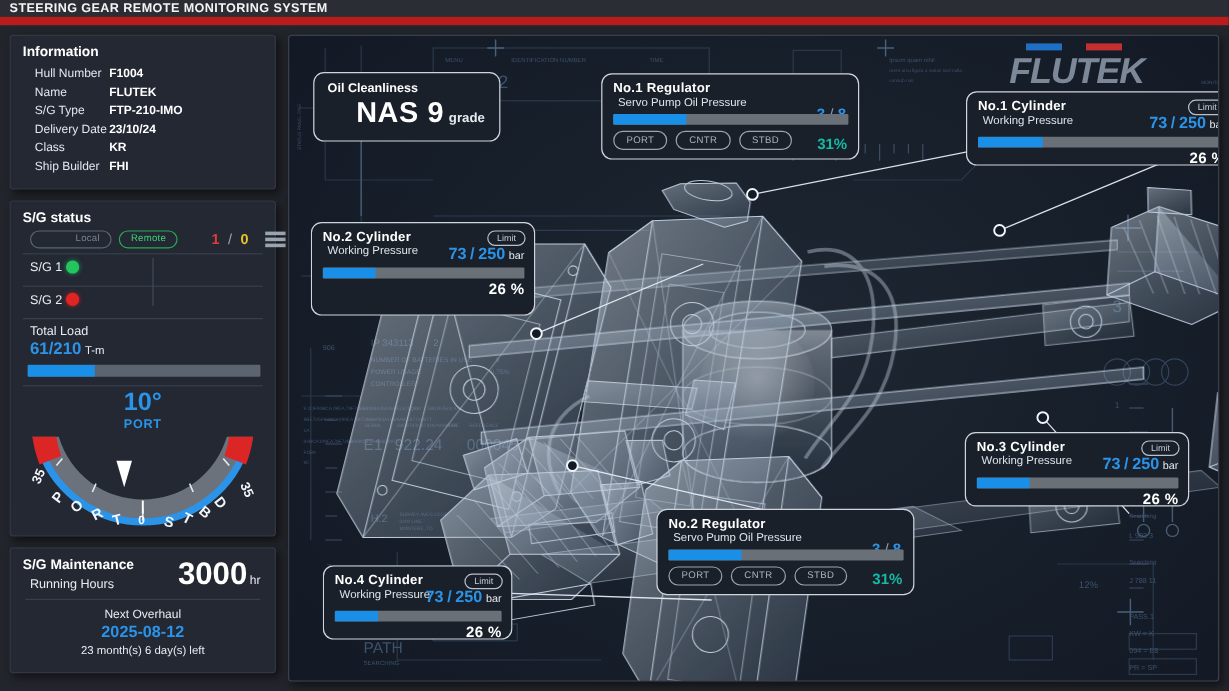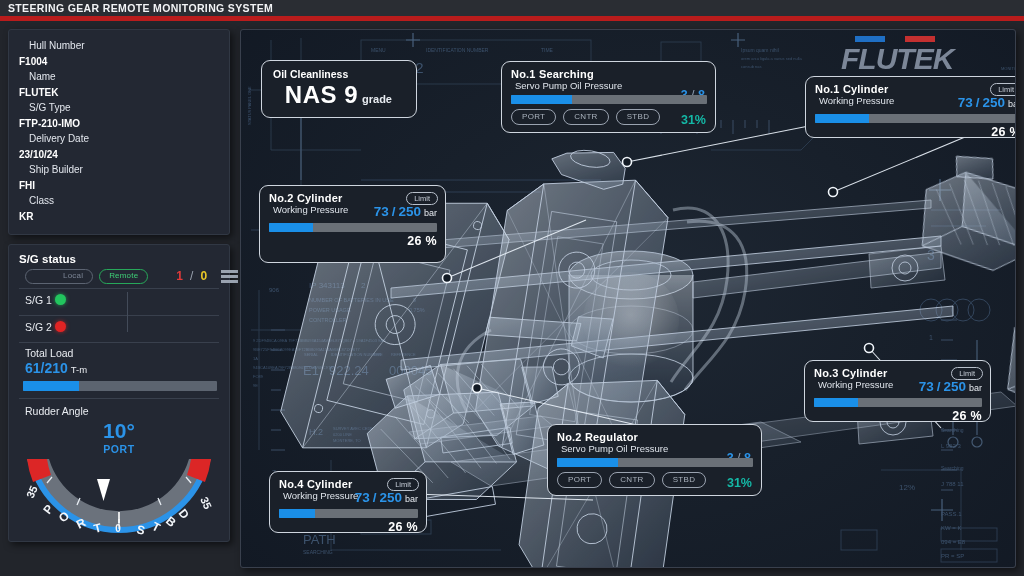--- a/index.html
+++ b/index.html
@@ -7,42 +7,42 @@
     width: 1024px; height: 576px;
     background: #1c1f25;
     font-family: "Liberation Sans", sans-serif;
     overflow: hidden;
   }
   #app { position: relative; width: 1024px; height: 576px; background: #22252b; }
 
   
   .titlebar {
     position: absolute; left: 0; top: 0; width: 1024px; height: 21px;
-    background: #2a2d33; border-bottom: 5px solid #b91c1c;
+    background: #2a2d33; border-bottom: 7px solid #b91c1c;
     display: flex; align-items: center;
   }
   .titlebar .t {
     color: #f2f3f5; font-size: 10.5px; font-weight: bold;
     letter-spacing: .35px; padding-left: 8px;
   }
 
   
   .leftcol { position: absolute; left: 8px; top: 29px; width: 222px; }
   .panel {
     background: #232833;
     border: 1px solid #313844;
     border-radius: 3px;
     box-shadow: 3px 3px 7px rgba(0,0,0,.55);
     color: #e9ecf1;
   }
   .panel-inner { padding: 8px 10px 10px 10px; }
   .panel-title { font-size: 11.5px; font-weight: bold; color: #ffffff; margin-bottom: 4px; }
 
   
-  .info-row { display: flex; font-size: 10px; line-height: 15.5px; flex-direction: column; }
+  .info-row { display: flex; font-size: 10px; line-height: 15.5px; }
   .info-k { width: 72px; color: #e3e7ee; padding-left: 10px; }
   .info-v { font-weight: bold; color: #ffffff; }
 
   
   .sg-head { display: flex; align-items: center; gap: 6px; margin: 4px 0 3px 6px; }
   .pill {
     border-radius: 9px; font-size: 8px; padding: 2px 9px 2.5px 9px;
     letter-spacing: .2px; line-height: 1;
   }
   .pill-local { border: 1px solid #5c6472; color: #7b8494; background: transparent; padding-left: 37px; }
@@ -123,62 +123,63 @@
   .pct { text-align: right; font-size: 12.5px; font-weight: bold; color: #ffffff; margin-top: 2px; letter-spacing: .3px; }
   .btnrow { display: flex; gap: 7px; margin-top: 5px; }
   .sbtn {
     border: 1px solid #9aa3b0; border-radius: 9px; color: #aab2bd;
     font-size: 8px; padding: 2.5px 10px 3px 10px; line-height: 1; letter-spacing: .3px;
   }
   .reg-counts { position: absolute; right: 10px; top: 26px; font-size: 12.5px; font-weight: bold; color: #2b93e8; }
   .reg-counts .sl { color: #8fa0b4; font-weight: normal; }
   .reg-pct { position: absolute; right: 9px; bottom: 5px; font-size: 12.5px; font-weight: bold; color: #14b8a6; }
 
-  .oil-card { position: absolute; background: #1a2029; border: 1px solid #cfd6df; border-radius: 9px; padding: 7px 24px 8px 11px; }
+  .oil-card { position: absolute; background: #1a2029; border: 1px solid #cfd6df; border-radius: 9px; padding: 7px 12px 8px 11px; }
   .oil-title { font-size: 10.5px; font-weight: bold; color: #fff; }
   .oil-val { text-align: right; margin-top: 1px; }
   .oil-val b { font-size: 24px; font-weight: bold; color: #fff; letter-spacing: .5px; }
   .oil-val span { font-size: 11px; color: #e8ecf1; font-weight: bold; margin-left: 4px; }
 </style>
 </head>
 <body>
 
 <div id="app">
 
   <div class="titlebar">
     <div class="t">STEERING GEAR REMOTE MONITORING SYSTEM</div>
   </div>
 
   <div class="leftcol">
 
     <div class="panel" style="margin-bottom:9px;">
       <div class="panel-inner">
+        <div class="panel-title">Information</div>
         <div class="info-row">
           <div class="info-k">Hull Number</div>
           <div class="info-v">F1004</div>
         </div>
         <div class="info-row">
           <div class="info-k">Name</div>
           <div class="info-v">FLUTEK</div>
         </div>
         <div class="info-row">
           <div class="info-k">S/G Type</div>
           <div class="info-v">FTP-210-IMO</div>
         </div>
         <div class="info-row">
           <div class="info-k">Delivery Date</div>
           <div class="info-v">23/10/24</div>
         </div>
         <div class="info-row">
+          <div class="info-k">Class</div>
+          <div class="info-v">KR</div>
+        </div>
+        <div class="info-row">
           <div class="info-k">Ship Builder</div>
           <div class="info-v">FHI</div>
-        </div>
-        <div class="info-row">
-          <div class="info-k">Class</div>
-          <div class="info-v">KR</div>
         </div>
       </div>
     </div>
 
     <div class="panel" style="margin-bottom:9px;">
       <div class="panel-inner" style="padding-bottom:6px;">
         <div class="panel-title">S/G status</div>
 
         <div class="sg-head">
           <div class="pill pill-local">Local</div>
@@ -214,21 +215,20 @@
           <span class="load-lbl">Total Load</span>
           <span>
             <span class="load-val">61</span><span class="load-val">/</span><span class="load-val">210</span><span class="load-unit">T-m</span>
           </span>
         </div>
         <div class="bar-track">
           <div class="bar-fill" style="width: 29%;"></div>
         </div>
         <div class="sg-line" style="margin-top:7px;"></div>
 
-        <div class="rudder-lbl">Rudder Angle</div>
         <div class="rudder-val">10°</div>
         <div class="rudder-side">PORT</div>
 
         <svg class="gauge" width="200" height="78" viewBox="0 0 200 78">
 
           <path d="M 10 4 A 92 92 0 0 0 190 4 L 172 4 A 74 74 0 0 1 28 4 Z" fill="#6b727c" opacity="0"></path>
           <path d="M 8 2 A 95 95 0 0 0 192 2 L 170 2 A 73 73 0 0 1 30 2 Z" fill="#6b727c"></path>
 
           <path d="M 13 2 A 90 90 0 0 0 187 2" fill="none" stroke="#2b93e8" stroke-width="6" transform="translate(0,4)"></path>
 
@@ -256,20 +256,38 @@
             <text x="132" y="72" transform="rotate(27 132 72)">T</text>
             <text x="146" y="65" transform="rotate(40 146 65)">B</text>
             <text x="159" y="56" transform="rotate(52 159 56)">D</text>
           </g>
 
           <polygon points="78,22 91,22 84.5,44" fill="#ffffff"></polygon>
         </svg>
       </div>
     </div>
 
+    <div class="panel">
+      <div class="panel-inner" style="padding-bottom:12px;">
+        <div class="mt-top">
+          <div>
+            <div class="panel-title">S/G Maintenance</div>
+            <div class="mt-hours-lbl">Running Hours</div>
+          </div>
+          <div style="display:flex;align-items:baseline;padding-right:2px;">
+            <span class="mt-hours">3000</span>
+            <span class="mt-hr-unit">hr</span>
+          </div>
+        </div>
+        <div class="mt-line"></div>
+        <div class="mt-next">Next Overhaul</div>
+        <div class="mt-date">2025-08-12</div>
+        <div class="mt-left">23 month(s) 6 day(s) left</div>
+      </div>
+    </div>
   </div>
 
   <div class="stage">
 
     <div class="bp">
       <svg width="776" height="539" viewBox="0 0 776 539">
         <g stroke="#2e3e52" stroke-width="1" fill="none" opacity=".85">
           <path d="M30 10 L30 120 M30 120 L120 120"></path>
           <path d="M 8 60 L 120 60 M60 8 L60 180"></path>
           <rect x="120" y="10" width="230" height="44"></rect>
@@ -616,21 +634,21 @@
     </div>
 
     <div class="oil-card" style="left:20px; top:30px; width:156px;">
       <div class="oil-title">Oil Cleanliness</div>
       <div class="oil-val">
         <b>NAS 9</b><span>grade</span>
       </div>
     </div>
 
     <div class="card" style="left:260px; top:31px; width:215px; height:72px;">
-      <div class="card-title">No.1 Searching</div>
+      <div class="card-title">No.1 Regulator</div>
       <div class="card-sub">Servo Pump Oil Pressure</div>
       <div class="reg-counts">
         <span>3</span>
         <span class="sl">/</span>
         <span>8</span>
       </div>
       <div class="cbar">
         <i style="width: 31%;"></i>
       </div>
       <div class="btnrow">

